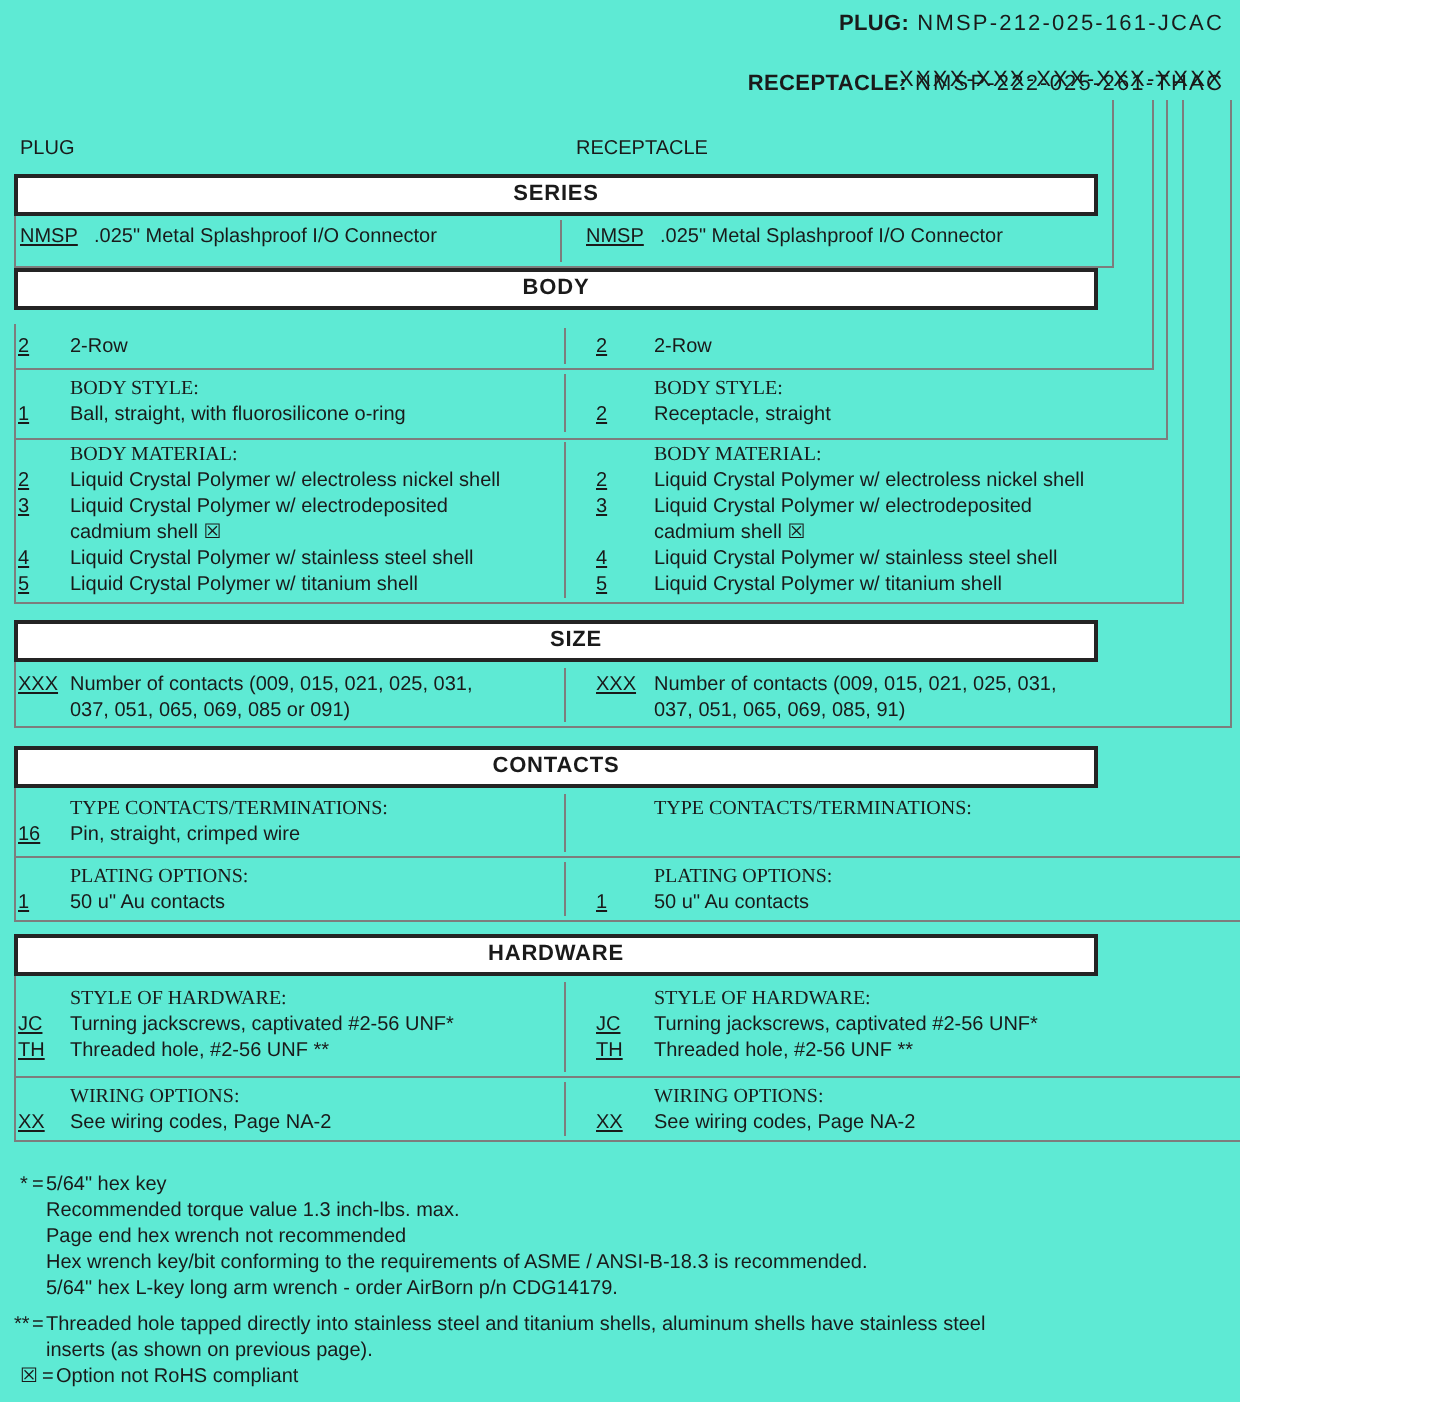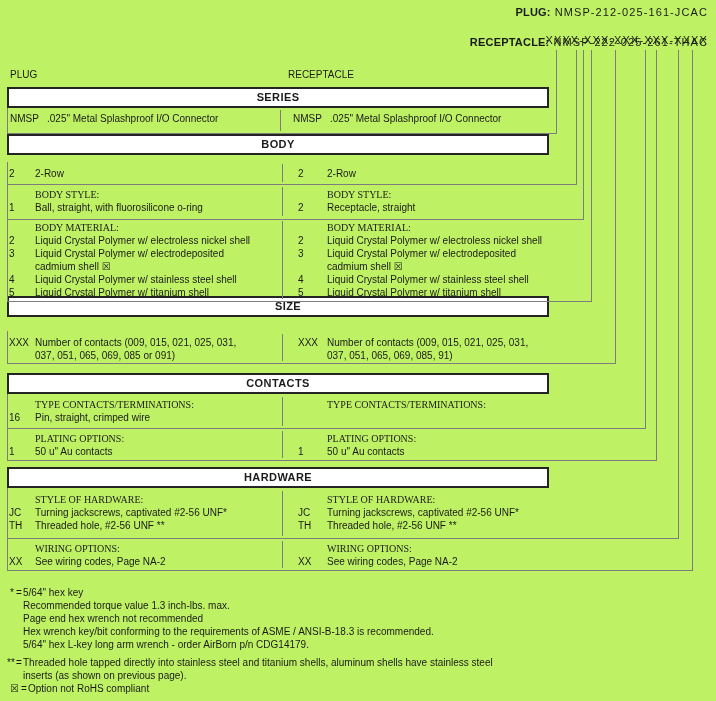--- a/index.html
+++ b/index.html
@@ -1,17 +1,17 @@
 <!DOCTYPE html>
 <html><head>
 <meta charset="utf-8">
 <style>
   html,body{margin:0;padding:0;background:#fff;}
   #page{
-    position:relative;width:716px;height:701px;background:#bef264;overflow:hidden;
+    position:relative;width:620px;height:701px;background:#5eead4;overflow:hidden;
     font-family:"Liberation Sans","DejaVu Sans",sans-serif;color:#1a1a1a;
   }
   
   .pn-line{position:absolute;right:8px;white-space:nowrap;font-size:11px;line-height:13px;text-align:right;}
   .pn-label{font-weight:bold;letter-spacing:.2px;}
   .pn-value{letter-spacing:1.1px;margin-left:4px;}
   
   .col-label{position:absolute;font-size:10px;line-height:12px;}
   
   .secbox{position:absolute;left:7px;width:542px;height:21px;box-sizing:border-box;
@@ -21,21 +21,21 @@
   .vline{position:absolute;width:1px;background:#7d7d7d;}
   .hline{position:absolute;height:1px;background:#7d7d7d;}
   .divider{position:absolute;left:282px;width:1px;background:#7d7d7d;}
   
   .rowc{position:absolute;left:9px;width:690px;font-size:10px;line-height:13px;}
   .rowc.series{left:10px;}
   .colL{position:absolute;left:0;top:0;width:272px;}
   .colR{position:absolute;left:289px;top:0;width:252px;}
   .rowc.series .colR{left:283px;}
   .entry{display:flex;}
-  .code{display:inline-block;width:26px;flex:0 0 26px;}
+  .code{display:inline-block;width:26px;flex:0 0 26px;text-decoration:underline;}
   .colR .code{width:29px;flex:0 0 29px;}
   .rowc.series .code{width:37px;flex:0 0 37px;}
   .desc{flex:1;}
   .heading{margin-left:26px;font-family:Liberation Serif, serif;}
   .colR .heading{margin-left:29px;}
   
   .fnblock{position:absolute;left:10px;font-size:10px;line-height:13px;width:700px;}
   .fnm{display:inline-block;width:6px;}
   .fnm2{display:inline-block;width:9px;margin-left:-3px;}
   .fnmx{display:inline-block;width:11px;}
@@ -56,21 +56,21 @@
   </div>
   <div class="pn-line" style="top:34px;">
     <span class="pn-value">XXXX-XXX-XXX-XXX-XXXX</span>
   </div>
 
   <div class="col-label" style="left:10px;top:69px;">PLUG</div>
   <div class="col-label" style="left:288px;top:69px;">RECEPTACLE</div>
 
   <div class="secbox" style="top:87px;">SERIES</div>
   <div class="secbox" style="top:134px;">BODY</div>
-  <div class="secbox" style="top:296px;padding-left:20px;">SIZE</div>
+  <div class="secbox" style="top:310px;padding-left:20px;">SIZE</div>
   <div class="secbox" style="top:373px;">CONTACTS</div>
   <div class="secbox" style="top:467px;">HARDWARE</div>
 
   <div class="vline" style="left:7px;top:108px;height:25px;"></div>
   <div class="vline" style="left:7px;top:162px;height:139px;"></div>
   <div class="vline" style="left:7px;top:331px;height:32px;"></div>
   <div class="vline" style="left:7px;top:394px;height:66px;"></div>
   <div class="vline" style="left:7px;top:488px;height:82px;"></div>
 
   <div class="hline" style="left:7px;top:133px;width:550px;"></div>

